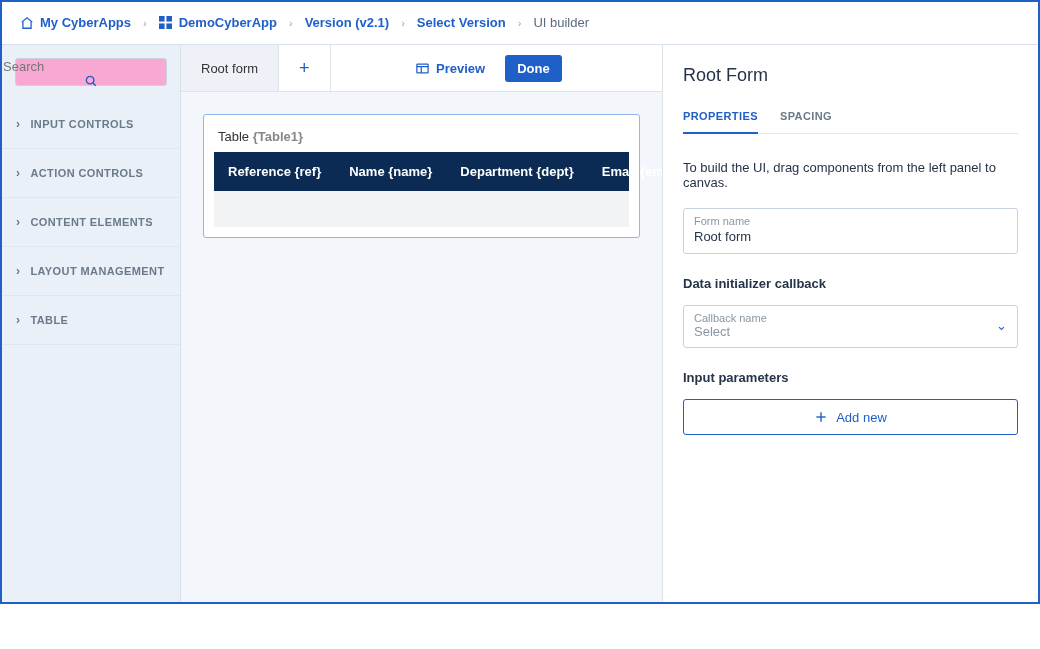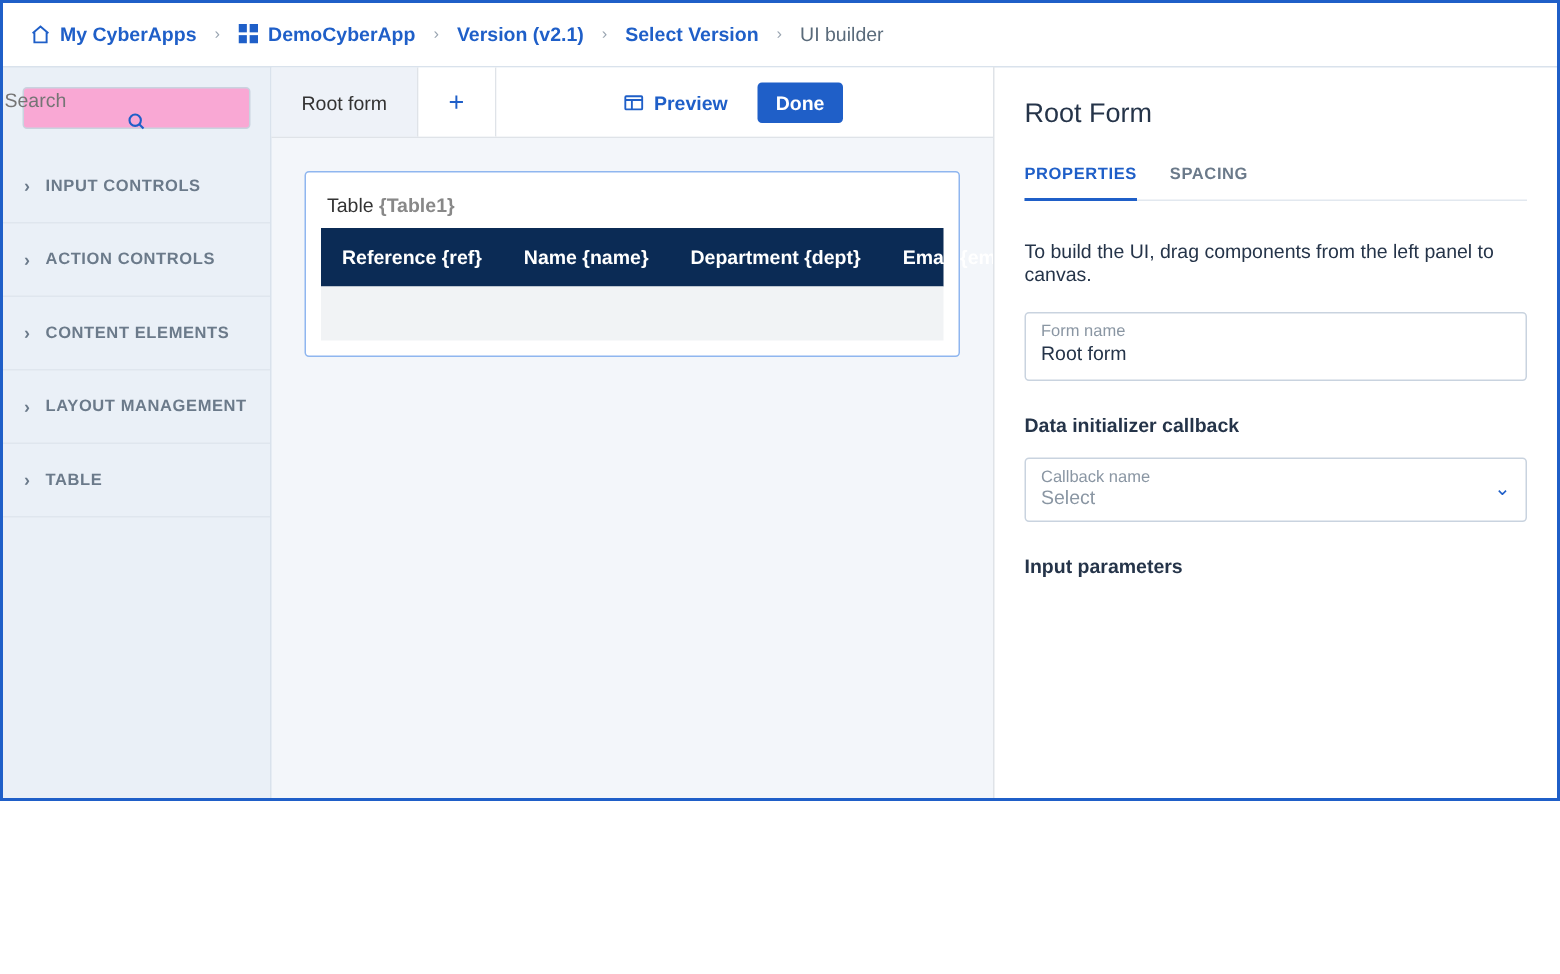--- a/index.html
+++ b/index.html
@@ -1,17 +1,17 @@
 <!DOCTYPE html>
 <html><head>
 <meta charset="utf-8">
 <style>
 * { box-sizing: border-box; margin: 0; padding: 0; font-family: -apple-system, BlinkMacSystemFont, "Segoe UI", Arial, sans-serif; }
 body { background: #fff; }
-.frame { width: 1040px; height: 534px; border: 2px solid #1f5fc8; display: flex; flex-direction: column; }
+.frame { width: 1040px; height: 604px; border: 2px solid #1f5fc8; display: flex; flex-direction: column; }
 
 
 .breadcrumbs { display: flex; align-items: center; height: 42px; padding: 0 18px; gap: 8px; border-bottom: 1px solid rgba(0,0,0,0); }
 .crumb { color: #1f5fc8; font-size: 13px; font-weight: 600; display: flex; align-items: center; gap: 6px; cursor: pointer; }
 .crumb.current { color: #5a6b7b; font-weight: 500; cursor: default; }
 .crumb-sep { color: #9aa5b1; font-size: 11px; padding: 0 4px; }
 .crumb-icon { width: 14px; height: 14px; display: inline-flex; align-items: center; justify-content: center; }
 
 
 .workarea { flex: 1; display: flex; min-height: 0; }
@@ -194,16 +194,27 @@
         <div class="rp-section-label">Data initializer callback</div>
         <div class="rp-field select">
           <div style="flex:1">
             <span class="lbl">Callback name</span>
             <div class="sel">Select</div>
           </div>
           <span class="chev">⌄</span>
         </div>
         <div class="rp-section-label">Input parameters</div>
       </div>
+      <div class="rp-card">
+        <div class="add-new">
+          <span>
+            <svg width="14" height="14" viewBox="0 0 24 24" fill="none" stroke="#1f5fc8" stroke-width="2.4">
+                <line x1="12" y1="4" x2="12" y2="20"></line>
+                <line x1="4" y1="12" x2="20" y2="12"></line>
+              </svg>
+          </span>
+          <span>Add new</span>
+        </div>
+      </div>
     </section>
 
   </div>
 </div>
 
 </body></html>

